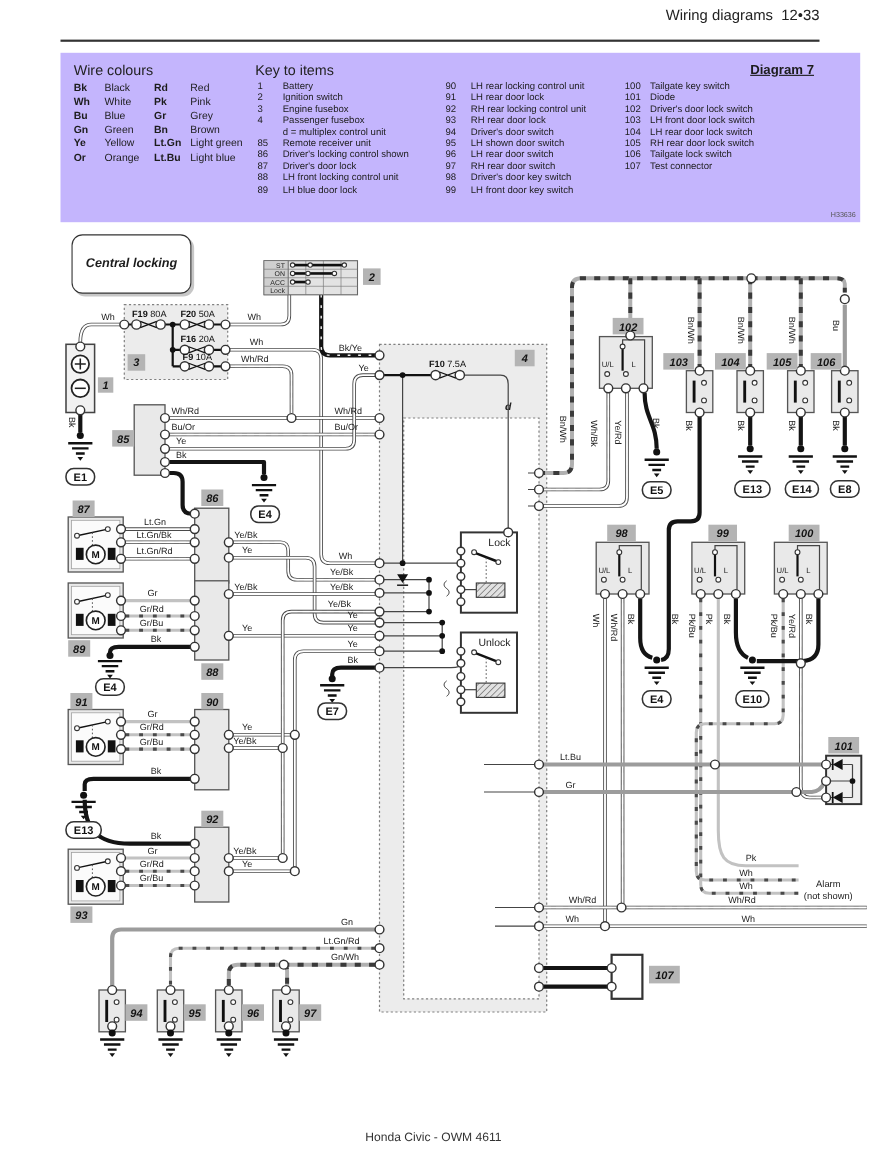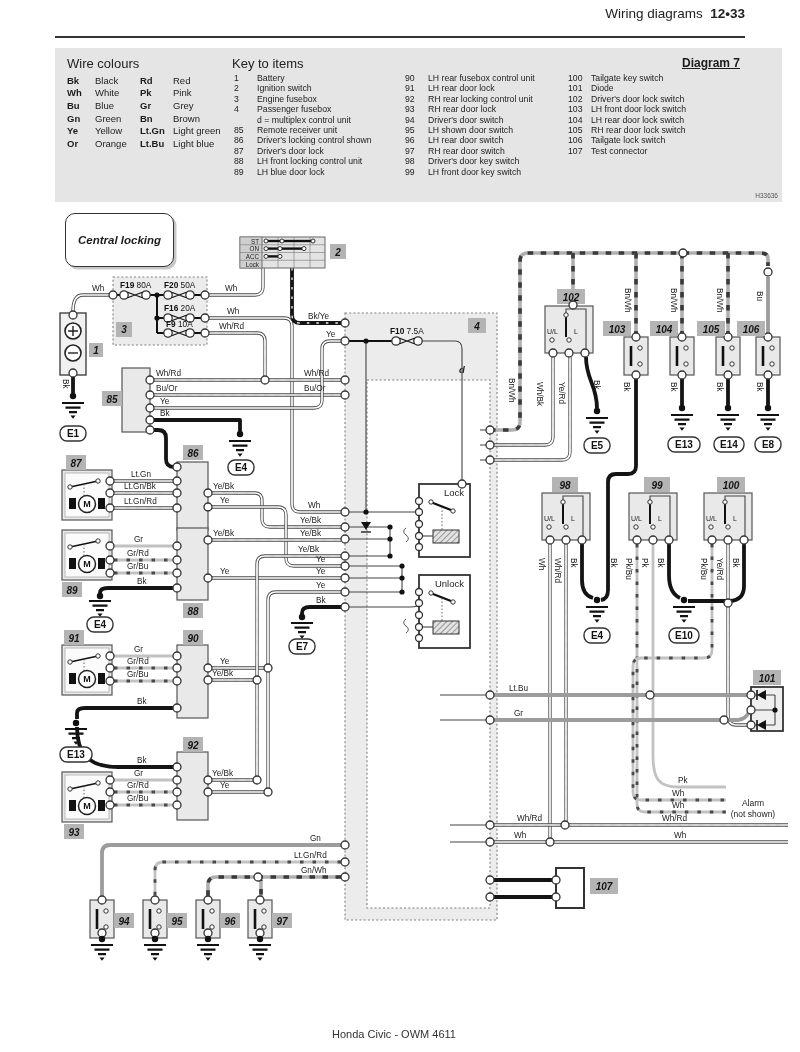--- a/index.html
+++ b/index.html
@@ -1,23 +1,23 @@
 <!DOCTYPE html>
 <html><head>
 <meta charset="utf-8">
 <style>
   html,body{margin:0;padding:0;background:#fff;}
   .page{position:relative;width:800px;height:1052px;background:#fff;overflow:hidden;
         font-family:"Liberation Sans","DejaVu Sans",sans-serif;color:#1c1c1c;}
   
   .hdr{position:absolute;top:6px;right:55px;font-size:13.5px;color:#222;}
-  .hdr b{font-weight:bold;margin-top:43px;}
+  .hdr b{font-weight:normal;margin-top:43px;}
   .rule{position:absolute;left:55px;top:36px;width:690px;height:2px;background:#333;}
   
-  .legend{position:absolute;left:55px;top:48px;width:727px;height:154px;background:#e5e5e5;}
+  .legend{position:absolute;left:55px;top:48px;width:727px;height:154px;background:#c4b5fd;}
   .lg-title{position:absolute;font-size:13px;color:#222;}
   .wc-col{position:absolute;top:26px;}
   .wc-row{display:flex;height:12.6px;font-size:9.5px;align-items:center;}
   .wc-abbr{width:28px;font-weight:bold;}
   .wc-name{width:60px;}
   .key-col{position:absolute;top:25px;}
   .key-row{display:flex;font-size:8.7px;line-height:10.4px;}
   .key-num{width:23px;flex:none;}
   .diag-label{position:absolute;top:8px;right:42px;font-weight:bold;font-size:12px;text-decoration:underline;}
   .ref{position:absolute;right:4px;bottom:3px;font-size:6.5px;color:#555;}
@@ -169,21 +169,21 @@
         </div>
         <div class="key-row">
           <span class="key-num">89</span>
           <span>LH blue door lock</span>
         </div>
       </div>
     <div class="key-col" style="left:350px;">
 
     <div class="key-row">
           <span class="key-num">90</span>
-          <span>LH rear fusebox control unit</span>
+          <span>LH rear locking control unit</span>
         </div>
         <div class="key-row">
           <span class="key-num">91</span>
           <span>LH rear door lock</span>
         </div>
         <div class="key-row">
           <span class="key-num">92</span>
           <span>RH rear locking control unit</span>
         </div>
         <div class="key-row">

